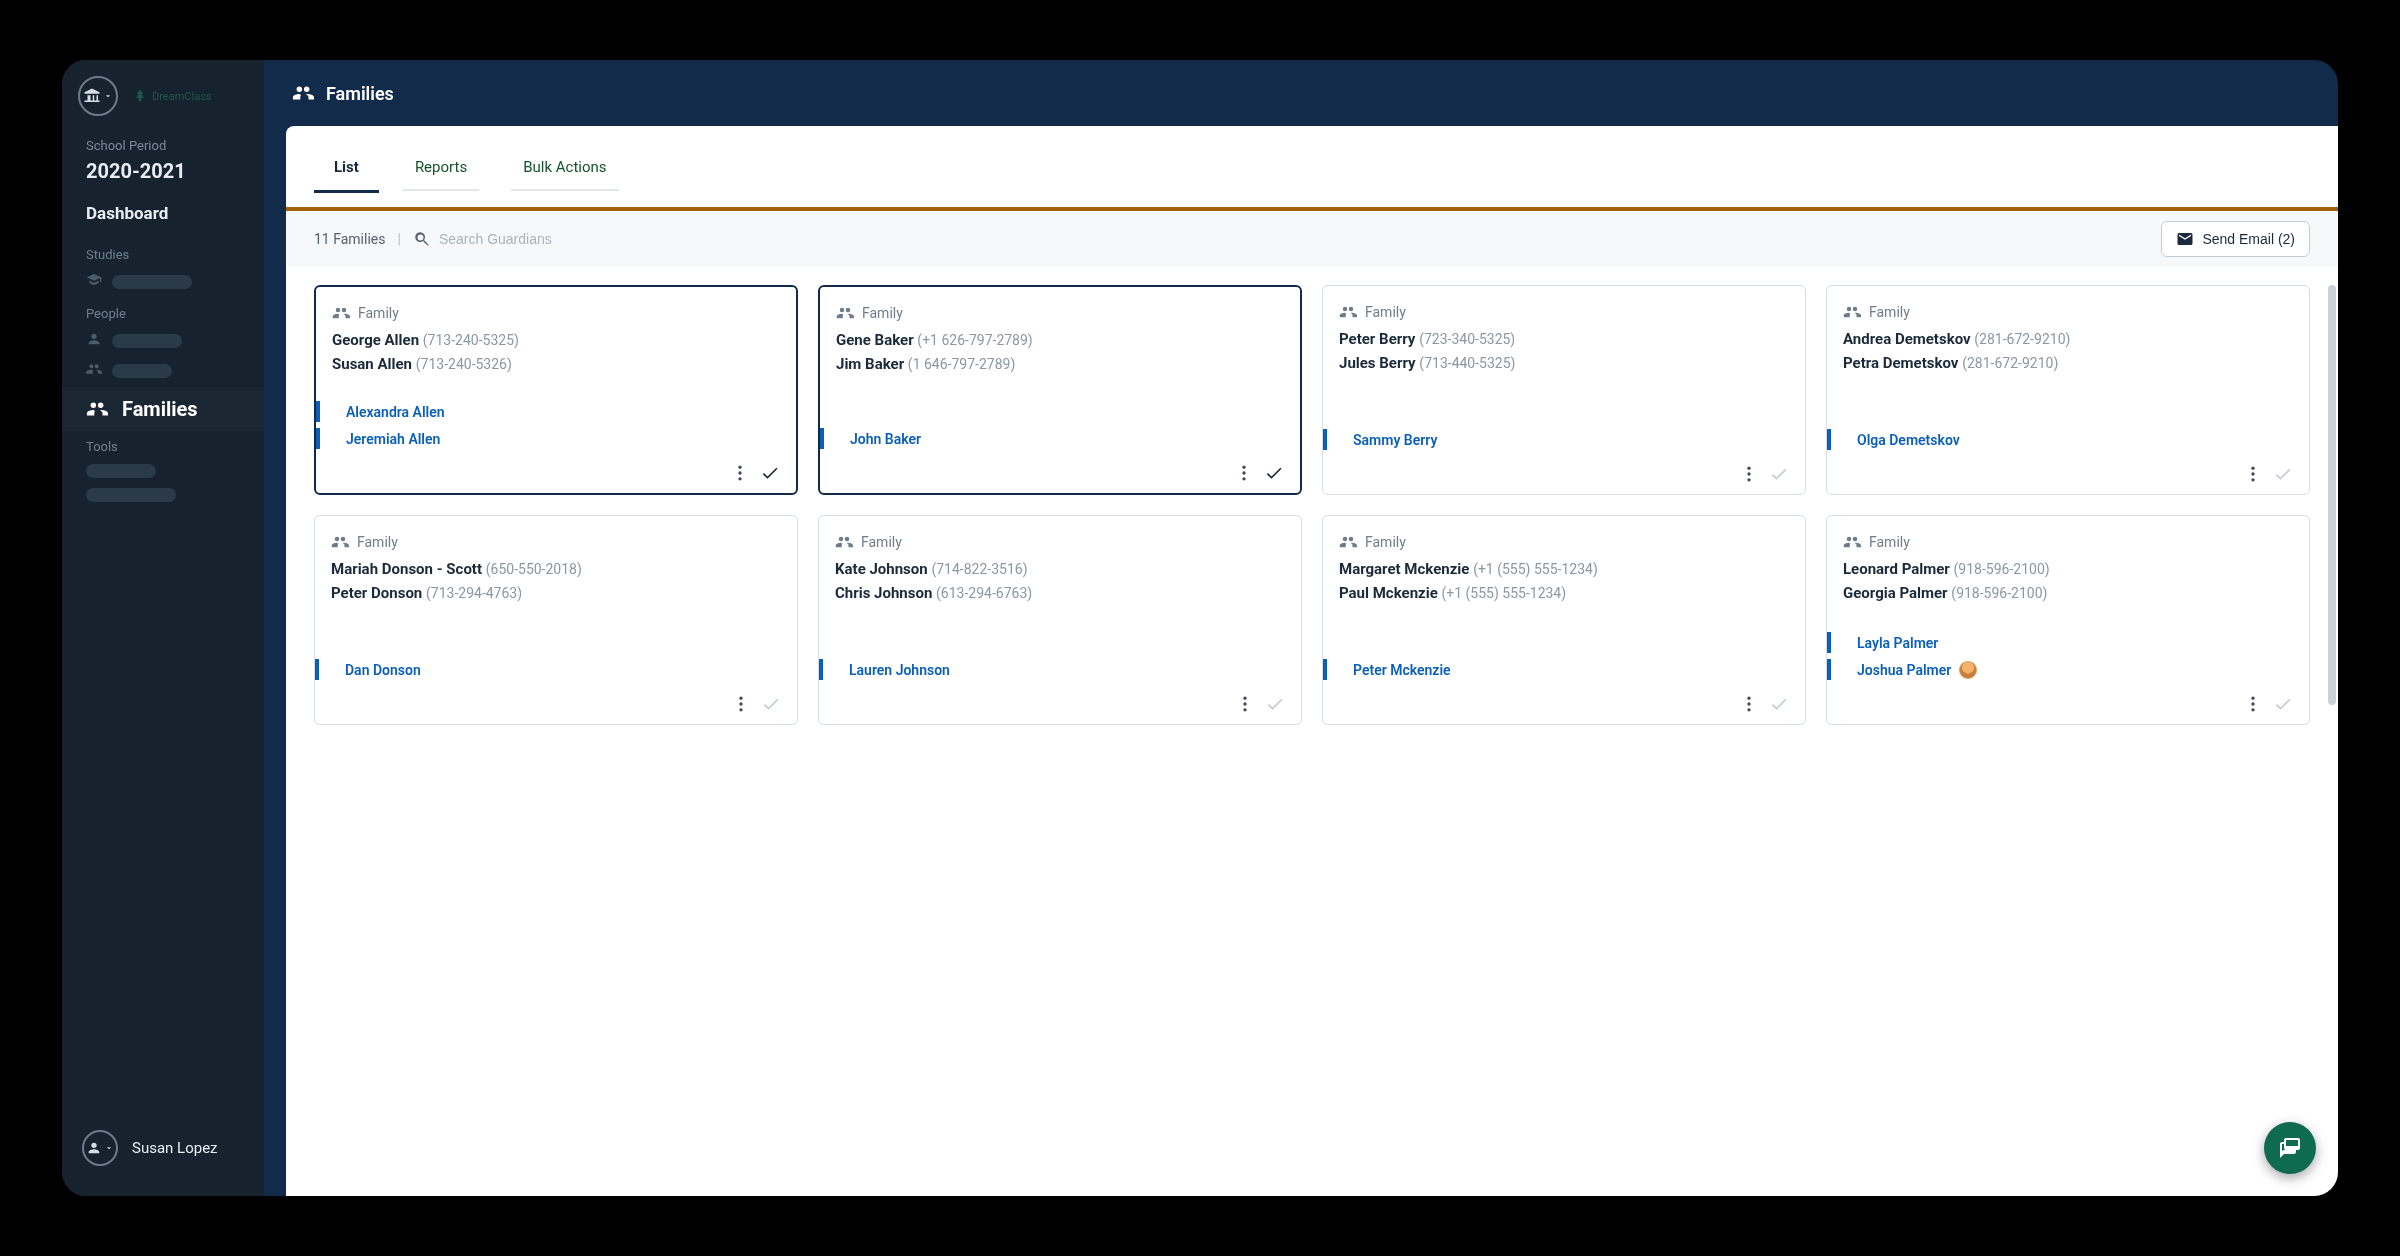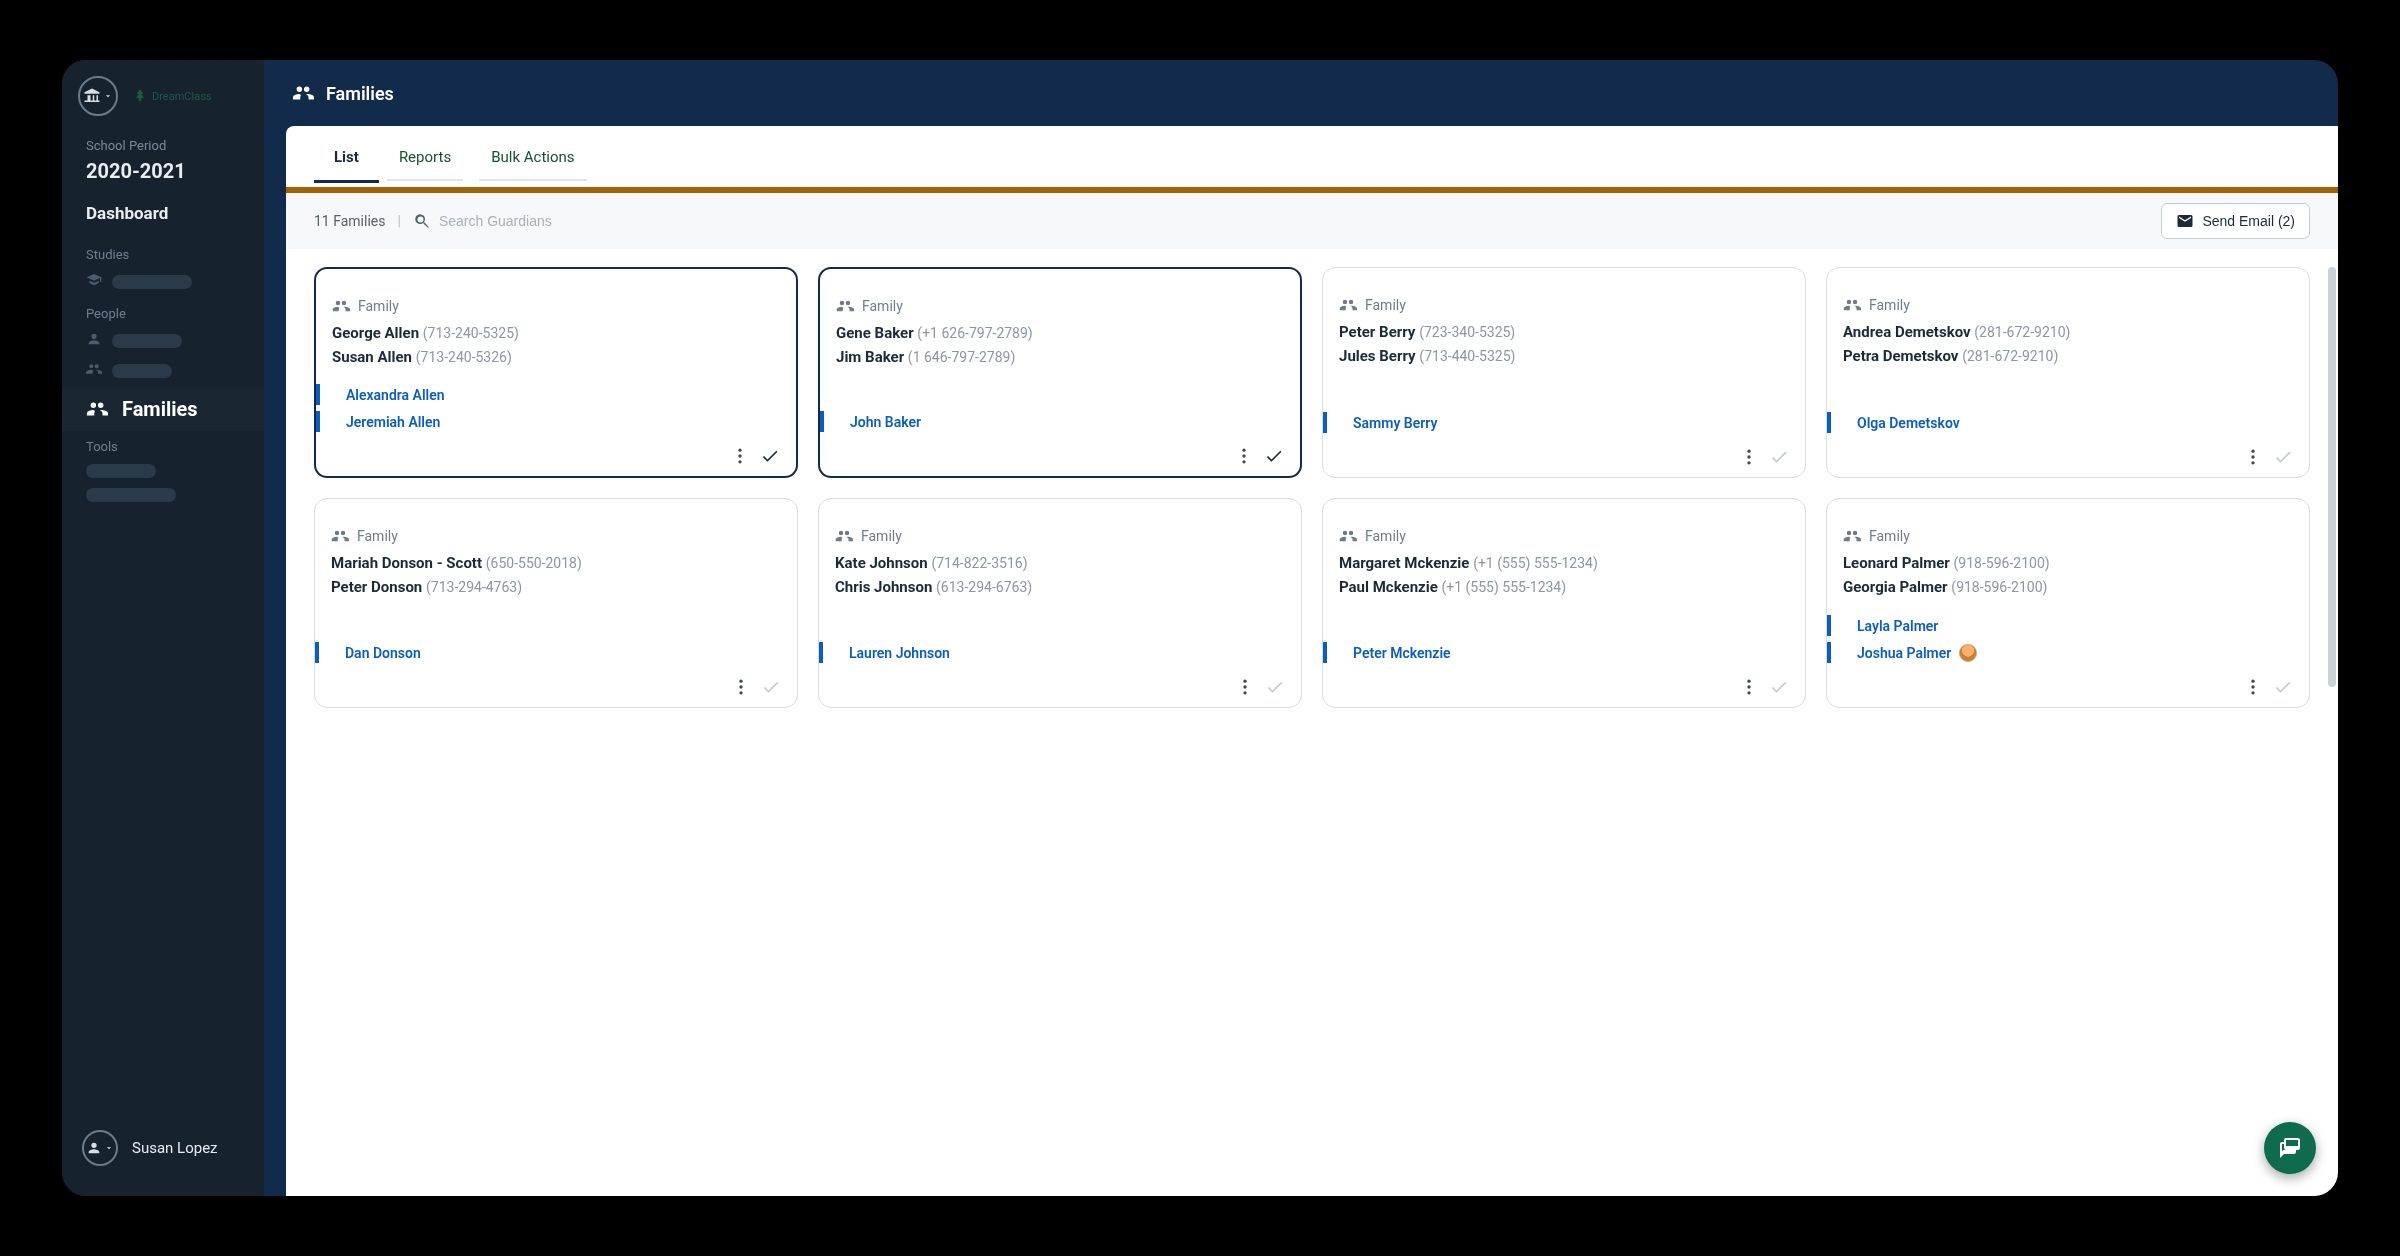--- a/index.html
+++ b/index.html
@@ -92,21 +92,21 @@
   .panel {
     background: #fff;
     margin: 0 0 0 22px;
     border-top-left-radius: 8px;
     flex:1;
     display:flex; flex-direction:column;
     overflow:hidden;
     position:relative;
   }
   
-  .tabs { display:flex; gap: 0; padding: 4px 28px; border-bottom: 6px solid #a16207; }
+  .tabs { display:flex; gap: 16px; padding: 14px 28px; border-bottom: 4px solid #a16207; }
   .tab {
     padding: 18px 20px 14px 20px;
     font-size: 15px;
     color: #14532d;
     border-bottom: 3px solid transparent;
     cursor:pointer;
     position:relative;
   }
   .tab::after {
     content:"";
@@ -133,21 +133,21 @@
     display:flex; align-items:center; gap:8px;
     border:1px solid #c4ccd4; background:#fff; color:#1b2a3a;
     padding: 8px 14px; border-radius:6px; font-size:14px; cursor:pointer;
   }
   .btn-outline svg { fill:#1b2a3a; }
   
   .grid-wrap { flex:1; overflow:auto; padding: 18px 28px 28px 28px; position:relative; }
   .grid { display:grid; grid-template-columns: repeat(4, 1fr); gap: 20px; }
   
   .card {
-    border:1px solid #d6dde4; border-radius:13px; padding: 28px 16px 10px 16px;
+    border:1px solid #d6dde4; border-radius:6px; padding: 17px 16px 10px 16px;
     display:flex; flex-direction:column; min-height: 210px;
     position:relative;
   }
   .card.selected { border:2px solid #132b4a; }
   .card-head { display:flex; align-items:center; gap:8px; color:#6f7d8b; font-size:14px; margin-bottom:8px; }
   .card-head svg { fill:#6f7d8b; }
   
   .guardian { font-size:15px; color:#1b2a3a; margin-bottom:4px; line-height:1.35; }
   .guardian b { font-weight:700; }
   .phone { color:#8a97a4; font-weight:400; font-size:14px; }

